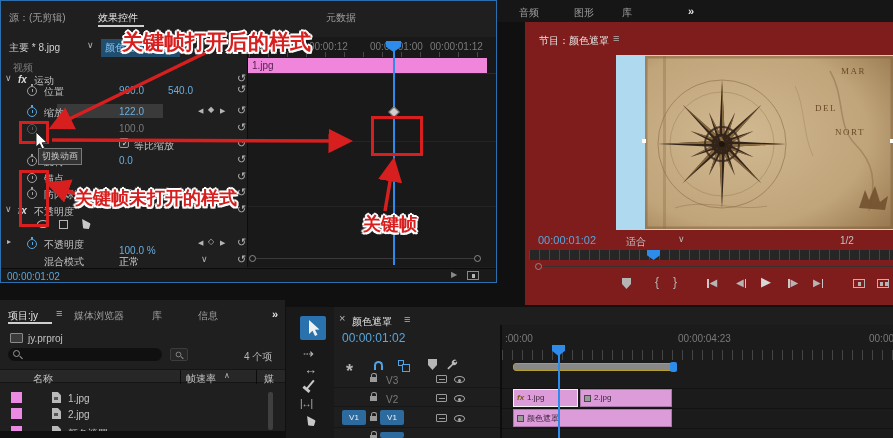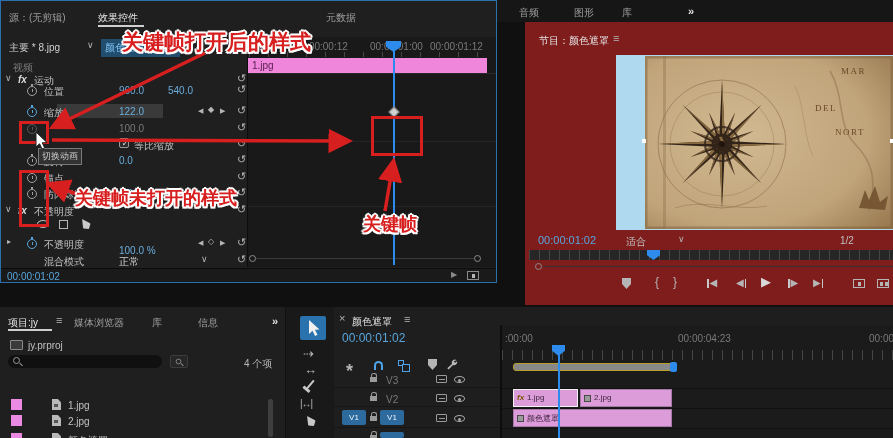--- a/index.html
+++ b/index.html
@@ -343,40 +343,48 @@
       </span>
     <span class="trico" style="left:288px;top:256px">
         <span class="ic i-tri-r s9"></span>
         <span class="vb"></span>
       </span>
     <span class="lf" style="left:328px;top:257px"></span>
     <span class="ex" style="left:352px;top:257px"></span>
     <span class="cam" style="left:376px;top:257px"></span>
   </div>
 
-  <div class="panel" style="left:0;top:307px;width:285px;height:131px">
+  <div class="panel" style="left:0;top:300px;width:285px;height:131px">
     <span class="a act" style="left:8px;top:9px">项目:jy</span>
     <div class="a" style="left:8px;top:22px;width:44px;height:2px;background:#cfcfcf"></div>
     <span class="a ic i-menu" style="left:56px;top:8px;font-size:11px"></span>
     <span class="a tabtx" style="left:74px;top:9px">媒体浏览器</span>
     <span class="a tabtx" style="left:152px;top:9px">库</span>
     <span class="a tabtx" style="left:198px;top:9px">信息</span>
     <span class="a act s11" style="left:272px;top:8px;font-weight:bold">»</span>
 
     <div class="a" style="left:10px;top:33px;width:13px;height:10px;border:1px solid #8a8a8a;background:#3a3a3a;border-radius:1px"></div>
     <span class="a" style="left:28px;top:33px;color:#c0c0c0">jy.prproj</span>
 
     <div class="a" style="left:8px;top:48px;width:154px;height:13px;background:#101010;border-radius:7px">
       <span class="mgl" style="left:5px;top:2px"></span>
     </div>
     <div class="a" style="left:170px;top:48px;width:18px;height:13px;background:#262626;border:1px solid #3c3c3c;border-radius:2px">
       <span class="mgl" style="left:4px;top:2px;transform:scale(.8)"></span>
     </div>
     <span class="a" style="left:244px;top:50px;color:#b8b8b8">4 个项</span>
 
+    <div class="a" style="left:0;top:69px;width:285px;height:14px;background:#272727;border-top:1px solid #151515;border-bottom:1px solid #151515">
+      <span class="a lbl" style="left:33px;top:2px">名称</span>
+      <div class="sep" style="left:180px;top:0;width:1px;height:14px"></div>
+      <span class="a lbl" style="left:186px;top:2px">帧速率</span>
+      <span class="a ic i-caret" style="left:224px;top:2px;font-size:8px"></span>
+      <div class="sep" style="left:256px;top:0;width:1px;height:14px"></div>
+      <span class="a lbl" style="left:264px;top:2px">媒</span>
+    </div>
 
     <div class="a" style="left:0;top:92px;width:268px;height:16px">
       <span class="swt" style="left:11px;top:0"></span>
       <span class="fi" style="left:52px;top:0"></span>
       <span class="a lbl" style="left:68px;top:1px">1.jpg</span>
     </div>
     <div class="a" style="left:0;top:108px;width:268px;height:16px">
       <span class="swt" style="left:11px;top:0"></span>
       <span class="fi" style="left:52px;top:0"></span>
       <span class="a lbl" style="left:68px;top:1px">2.jpg</span>

